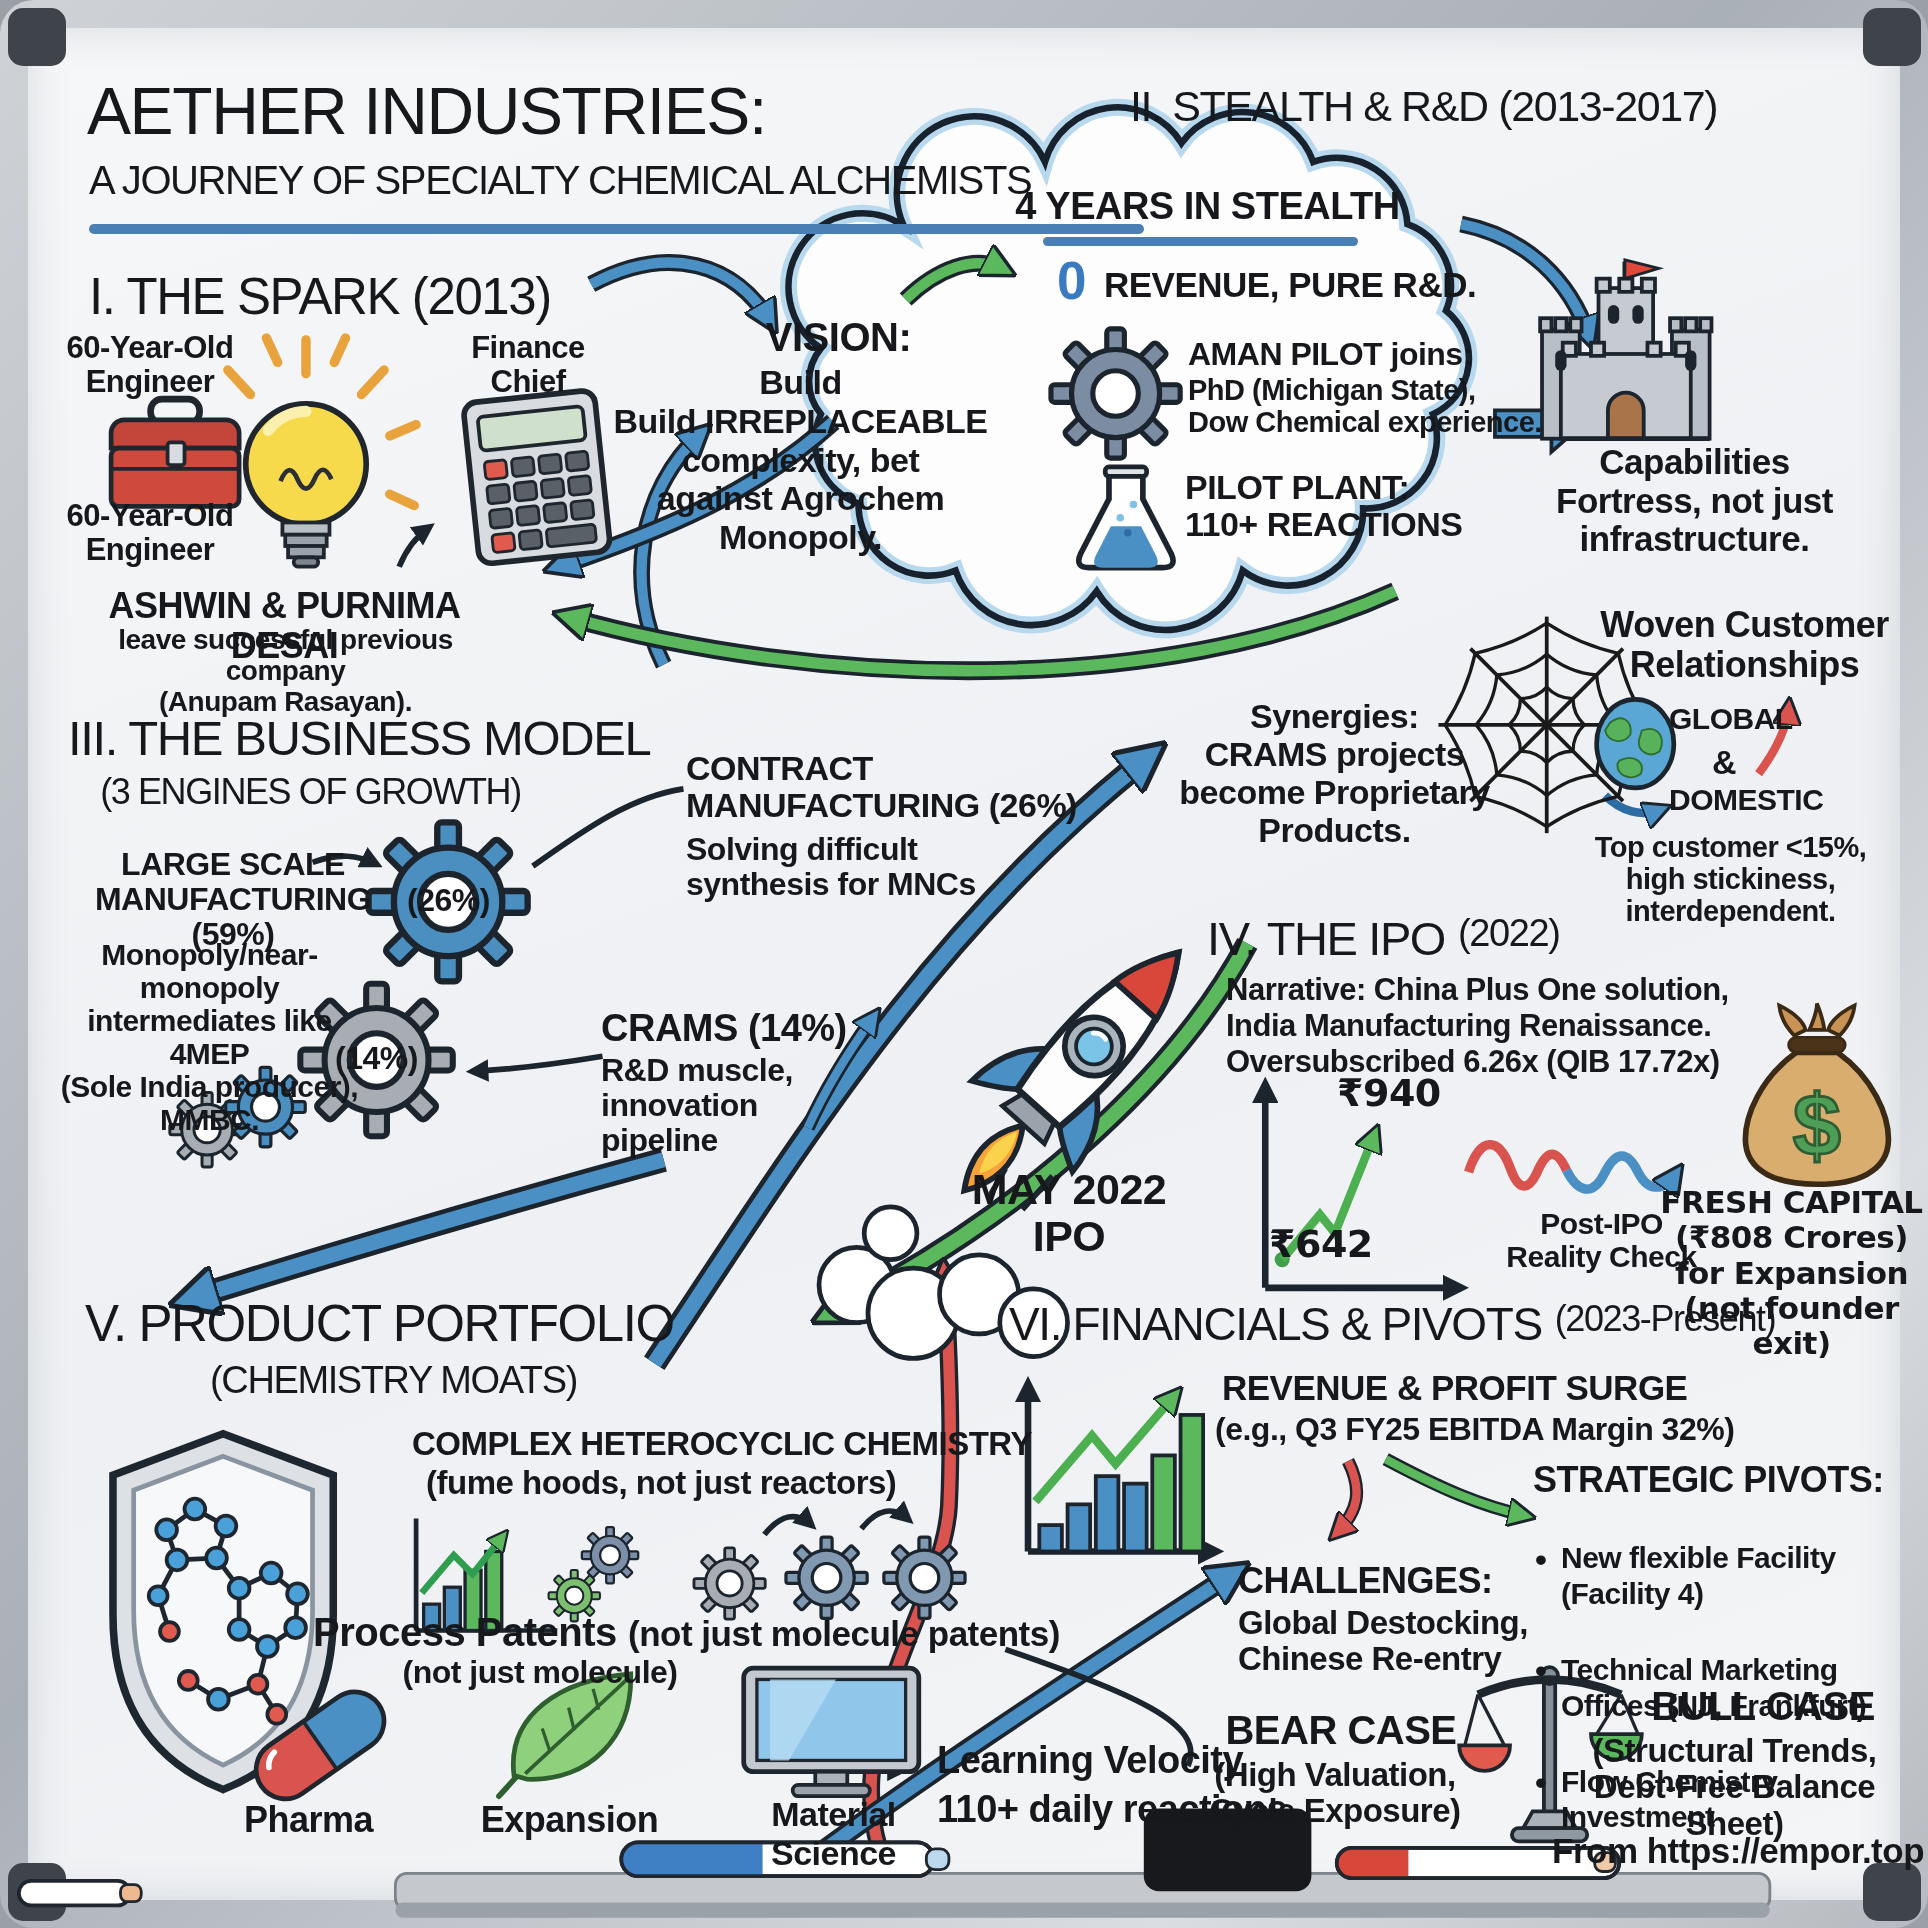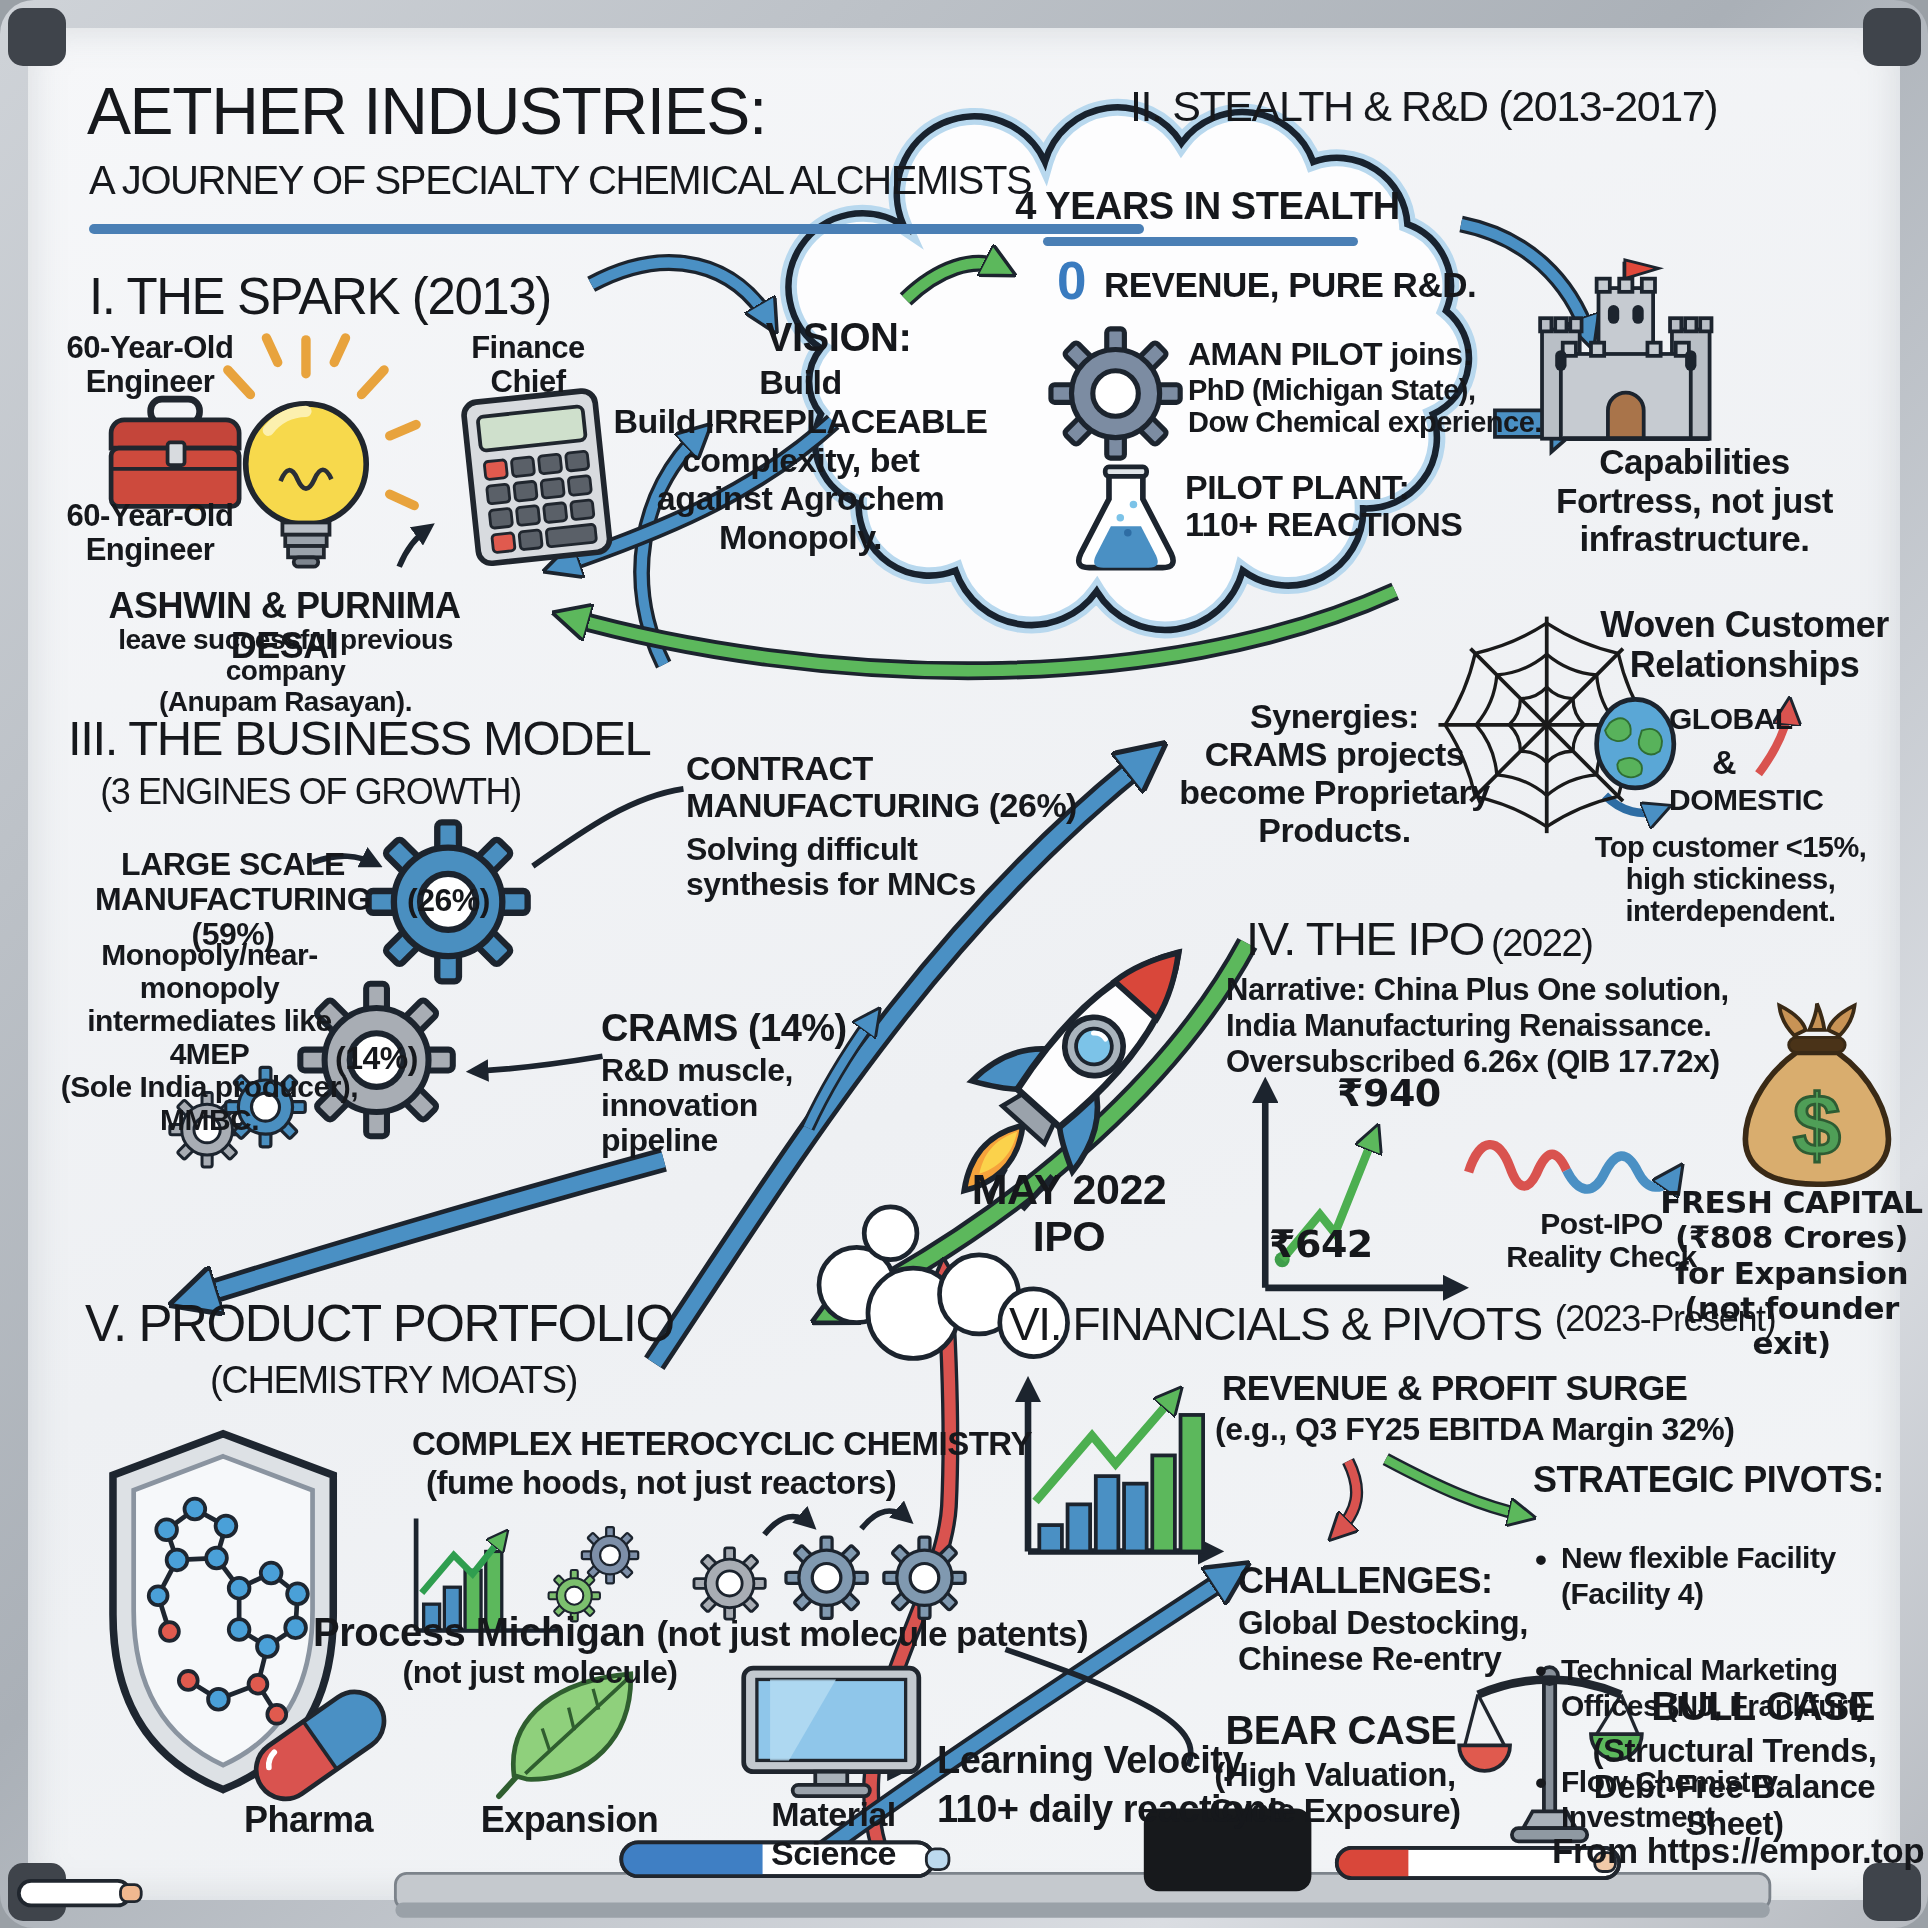--- a/index.html
+++ b/index.html
@@ -472,38 +472,38 @@
   <div class="t" style="left:601px;top:1053px;font-size:32px">R&amp;D muscle,
 innovation
 pipeline</div>
   <div class="t c" style="left:1172px;top:697px;width:325px;font-size:34px;line-height:1.12">Synergies:
 CRAMS projects
 become Proprietary
 Products.</div>
 
   <div class="t c" style="left:949px;top:1166px;width:240px;font-size:43px">MAY 2022
 IPO</div>
-  <div class="t h" style="left:1246px;top:913px;font-size:47px;display:flex;align-items:flex-end;gap:7px"><span>IV. THE IPO</span><span style="font-size:38px">(2022)</span></div>
+  <div class="t h" style="left:1207px;top:913px;font-size:47px;display:flex;align-items:flex-start;gap:13px"><span>IV. THE IPO</span><span style="font-size:38px">(2022)</span></div>
   <div class="t" style="left:1226px;top:972px;font-size:31px;line-height:1.16">Narrative: China Plus One solution,
 India Manufacturing Renaissance.
 Oversubscribed 6.26x (QIB 17.72x)</div>
   <div class="t rupee" style="left:1337px;top:1073px;font-size:38px">₹940</div>
   <div class="t rupee" style="left:1269px;top:1224px;font-size:38px">₹642</div>
   <div class="t c" style="left:1486px;top:1207px;width:231px;font-size:30px">Post-IPO
 Reality Check</div>
   <div class="t c rupee" style="left:1655px;top:1185px;width:273px;font-size:31px;line-height:1.14">FRESH CAPITAL
 (₹808 Crores)
 for Expansion
 (not founder exit)</div>
 
   <div class="t h" style="left:85px;top:1296px;font-size:51px">V. PRODUCT PORTFOLIO</div>
   <div class="t c h" style="left:85px;top:1360px;width:617px;font-size:38px">(CHEMISTRY MOATS)</div>
   <div class="t" style="left:412px;top:1426px;font-size:33px">COMPLEX HETEROCYCLIC CHEMISTRY</div>
   <div class="t" style="left:426px;top:1465px;font-size:33px;font-weight:700">(fume hoods, not just reactors)</div>
-  <div class="t" style="left:313px;top:1610px;font-size:40px;display:flex;align-items:baseline;gap:11.3px"><span>Process Michigan</span><span style="font-size:35px">(not just molecule patents)</span></div>
+  <div class="t" style="left:313px;top:1610px;font-size:40px;display:flex;align-items:baseline;gap:11.3px"><span>Process Patents</span><span style="font-size:35px">(not just molecule patents)</span></div>
   <div class="t c" style="left:328px;top:1655px;width:424px;font-size:32px">(not just molecule)</div>
   <div class="t c" style="left:198px;top:1800px;width:221px;font-size:36px">Pharma</div>
   <div class="t c" style="left:426px;top:1800px;width:287px;font-size:36px">Expansion</div>
   <div class="t c" style="left:723px;top:1795px;width:221px;font-size:34px;line-height:1.15">Material
 Science</div>
   <div class="t" style="left:937px;top:1736px;font-size:38px;line-height:1.3">Learning Velocity
 110+ daily reactions</div>
 
   <div class="t h" style="left:1009px;top:1299px;font-size:46px;display:flex;align-items:flex-start;gap:13px"><span>VI. FINANCIALS &amp; PIVOTS</span><span style="font-size:36px">(2023-Present)</span></div>
   <div class="t" style="left:1222px;top:1369px;font-size:35px">REVENUE &amp; PROFIT SURGE</div>

